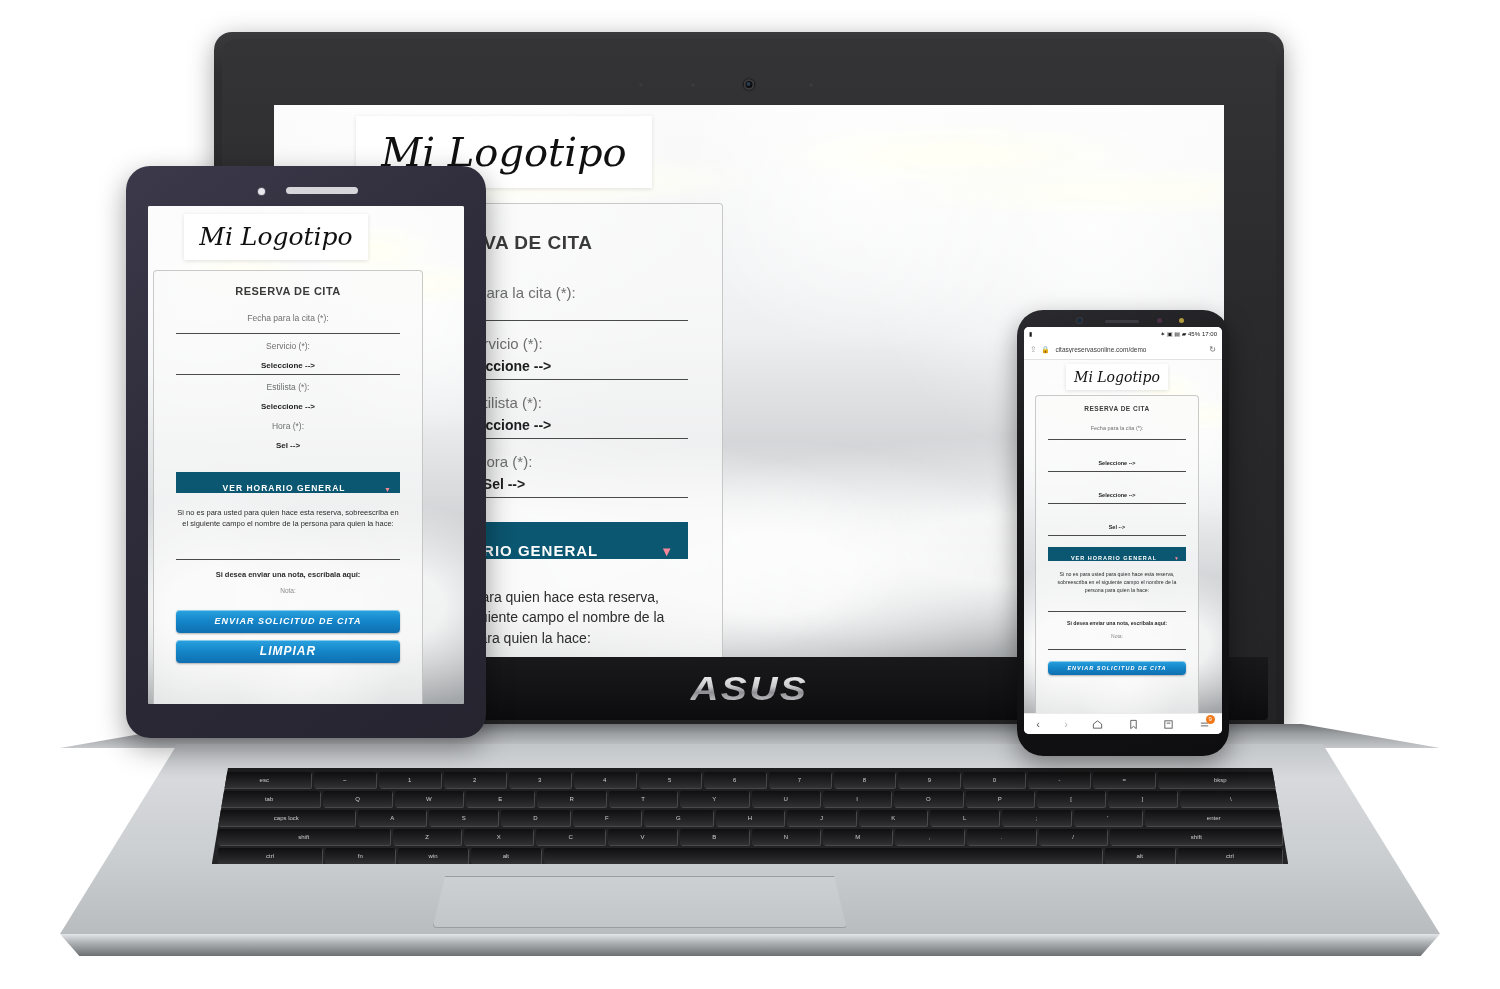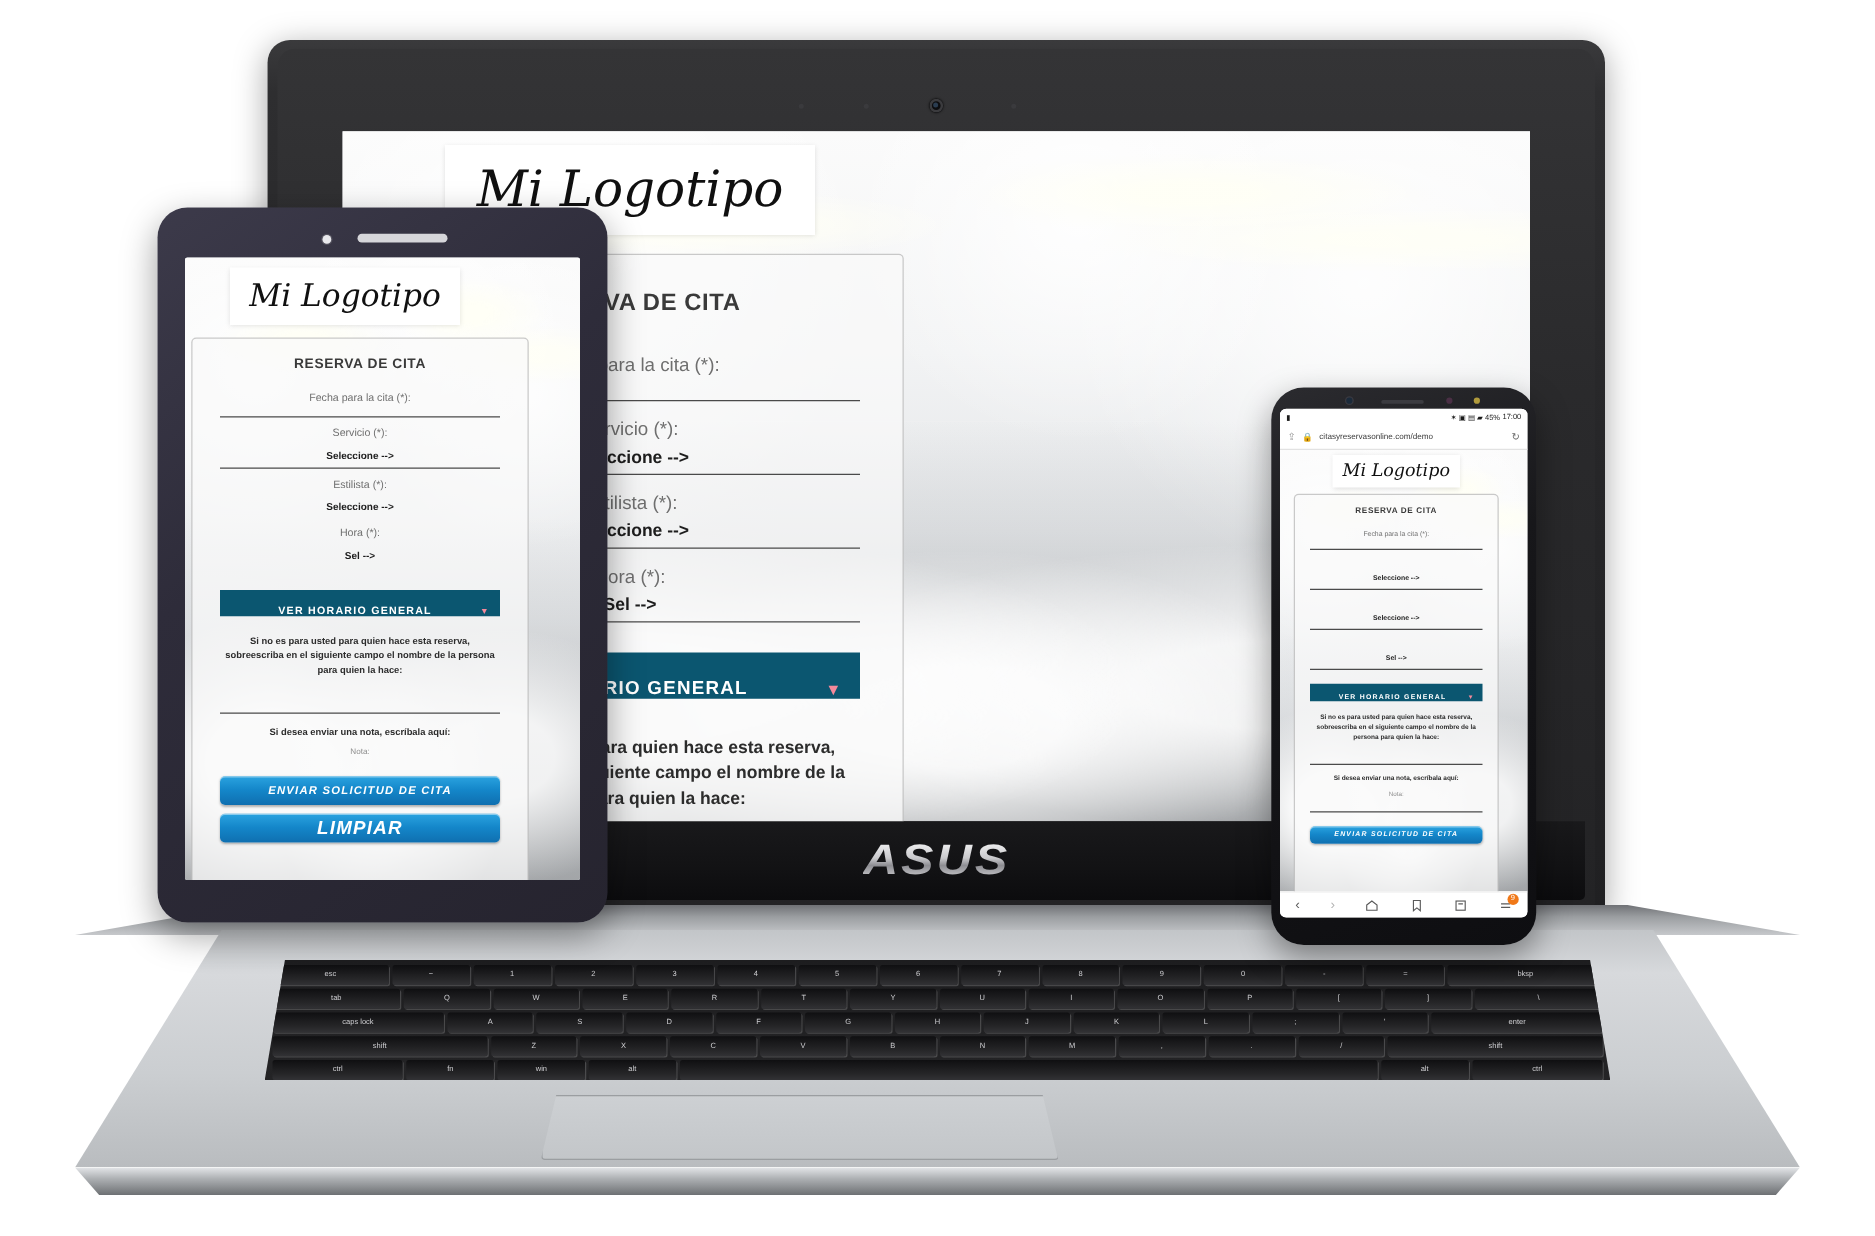--- a/index.html
+++ b/index.html
@@ -56,21 +56,21 @@
   .card-title { text-align:center; font-weight:bold; color:#3a3a3a; letter-spacing:.5px; }
   .field { text-align:center; }
   .field-label { color:#6f6f6f; }
   .field-value { color:#1d1d1d; font-weight:600; }
   .field-rule { border-bottom:1px solid #4a4a4a; }
   .btn-teal {
     background:#0b5670; color:#fff; font-weight:bold; letter-spacing:1px;
     display:flex; align-items:flex-end; justify-content:space-between;
   }
   .btn-teal .tri { color:#f4899b; }
-  .note-text { text-align:center; color:#2c2c2c;font-weight:bold; }
+  .note-text { text-align:center; color:#2c2c2c; }
   .btn-blue {
     background: linear-gradient(180deg,#2aa3e0 0%, #1486c9 48%, #0f6fb0 100%);
     color:#fff; font-weight:bold; font-style:italic; letter-spacing:1px;
     text-align:center; border-radius:4px;
     box-shadow: inset 0 1px 0 rgba(255,255,255,.45), 0 1px 2px rgba(0,0,0,.3);
   }
 
   
   #laptop { position:absolute; left:214px; top:32px; width:1070px; height:700px; }
   .lid {
@@ -407,21 +407,21 @@
             <div class="field-rule" style="height:16px;margin-top:14px;"></div>
 
             <div class="note-text" style="margin-top:10px;font-size:7.5px;font-weight:600;">Si desea enviar una nota, escríbala aquí:</div>
 
             <div style="margin-top:8px;text-align:center;color:#8d8d8d;font-size:6.5px;">
               <span>Nota:</span>
             </div>
 
             <div class="btn-blue" style="margin-top:16px;height:23px;line-height:23px;font-size:9px;">ENVIAR SOLICITUD DE CITA</div>
 
-            <div class="btn-blue" style="margin-top:7px;height:23px;line-height:23px;font-size:15px;">LIMPIAR</div>
+            <div class="btn-blue" style="margin-top:7px;height:23px;line-height:23px;font-size:12px;">LIMPIAR</div>
           </div>
 
         </div>
       </div>
     </div>
   </div>
 
   <div id="phone">
     <div class="ph-body">
       <div class="ph-notchbar">

